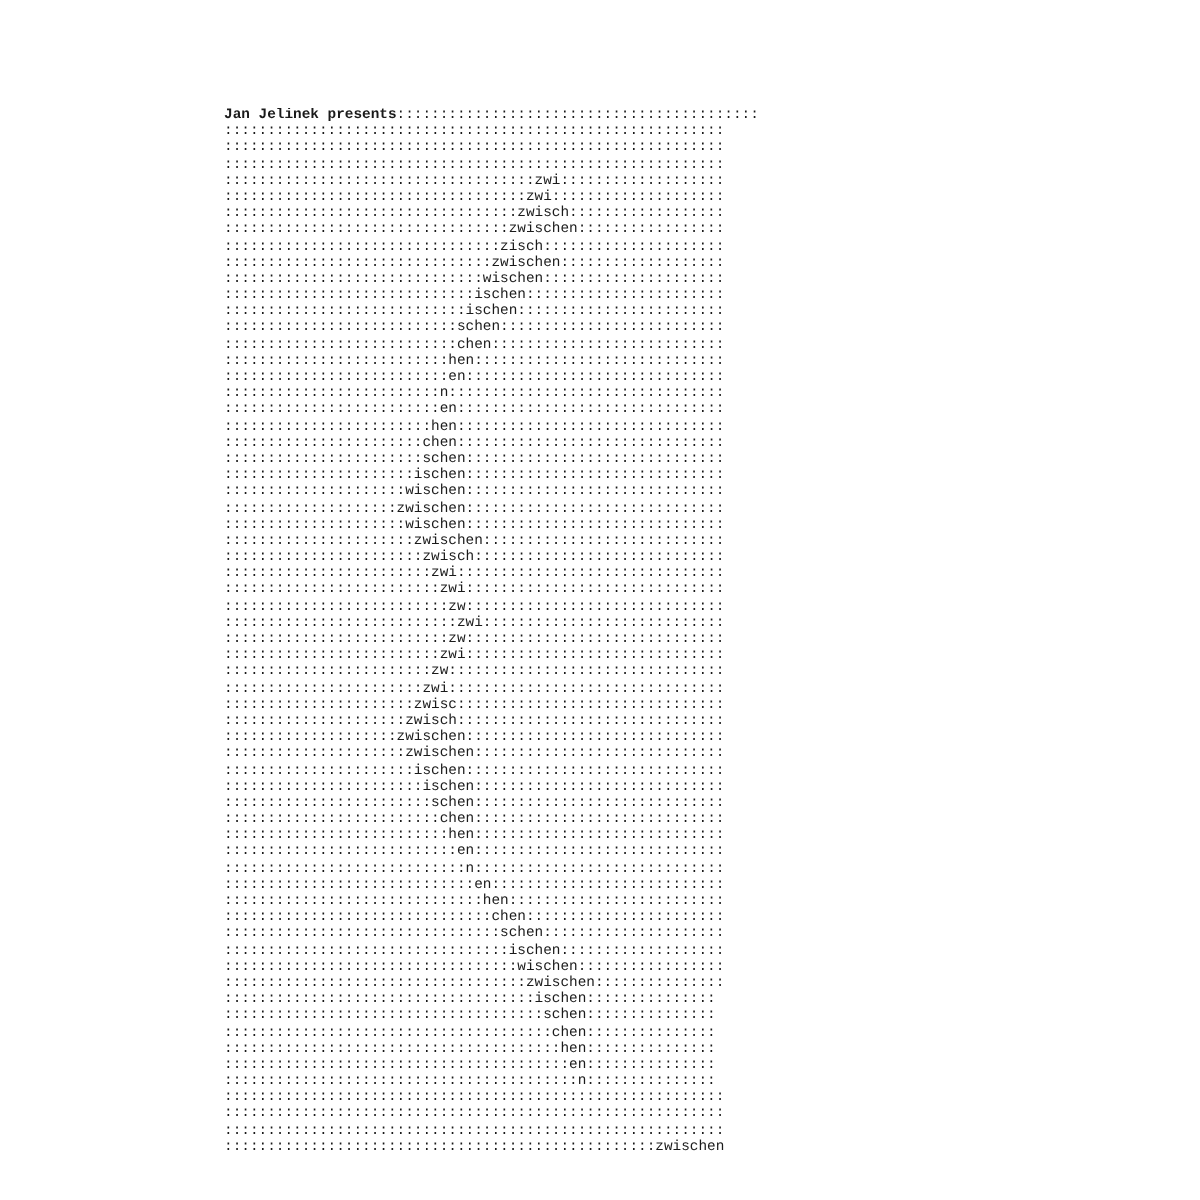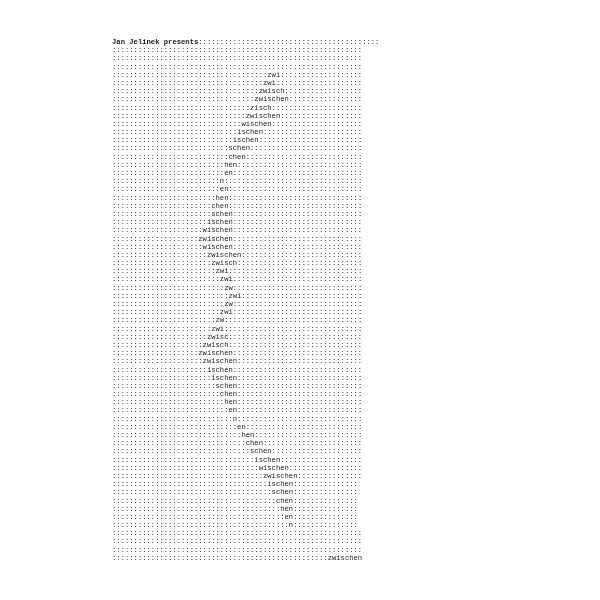--- a/index.html
+++ b/index.html
@@ -12,21 +12,21 @@
   }
   #page {
     position: relative;
     width: 600px;
     height: 600px;
     background: #ffffff;
   }
   #art {
     position: absolute;
     left: 112px;
-    top: 38px;
+    top: 54px;
     width: 378px;
     height: 524px;
     font-family: "Liberation Mono", "DejaVu Sans Mono", monospace;
     font-size: 7.2px;
     line-height: 8.2px;
     letter-spacing: 0px;
     color: #1a1a1a;
     white-space: pre;
     overflow: hidden;
   }

